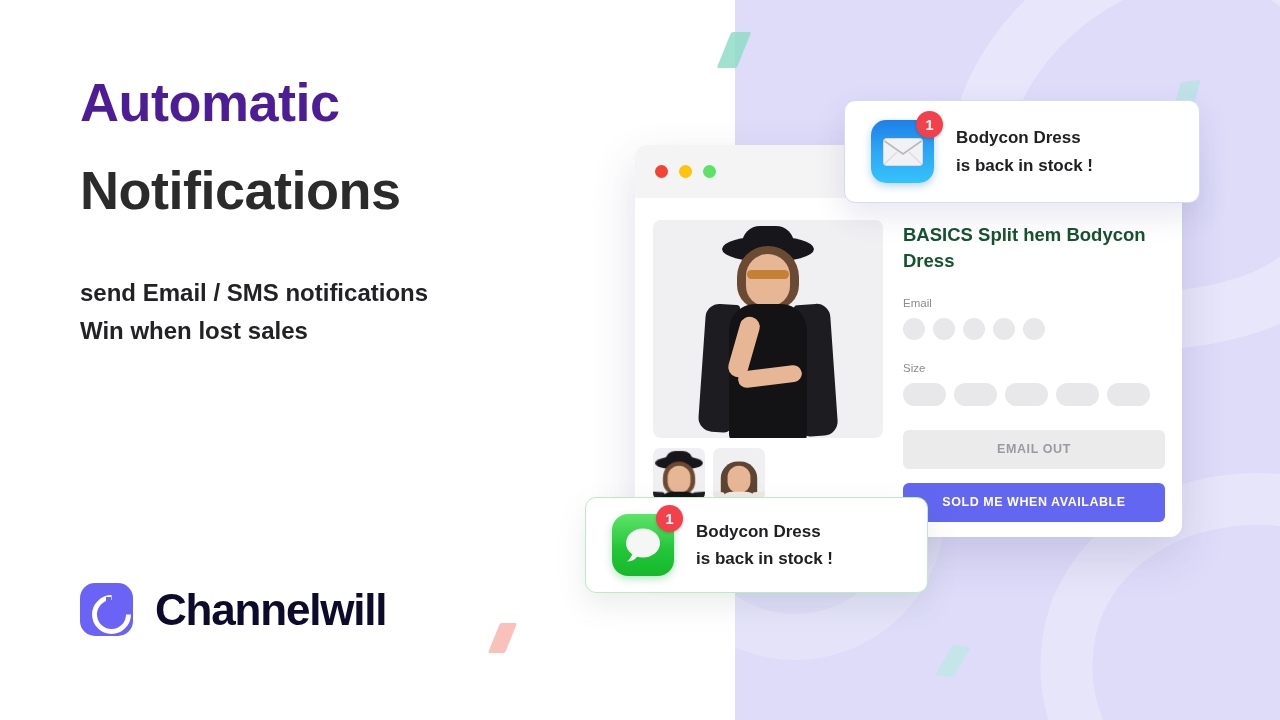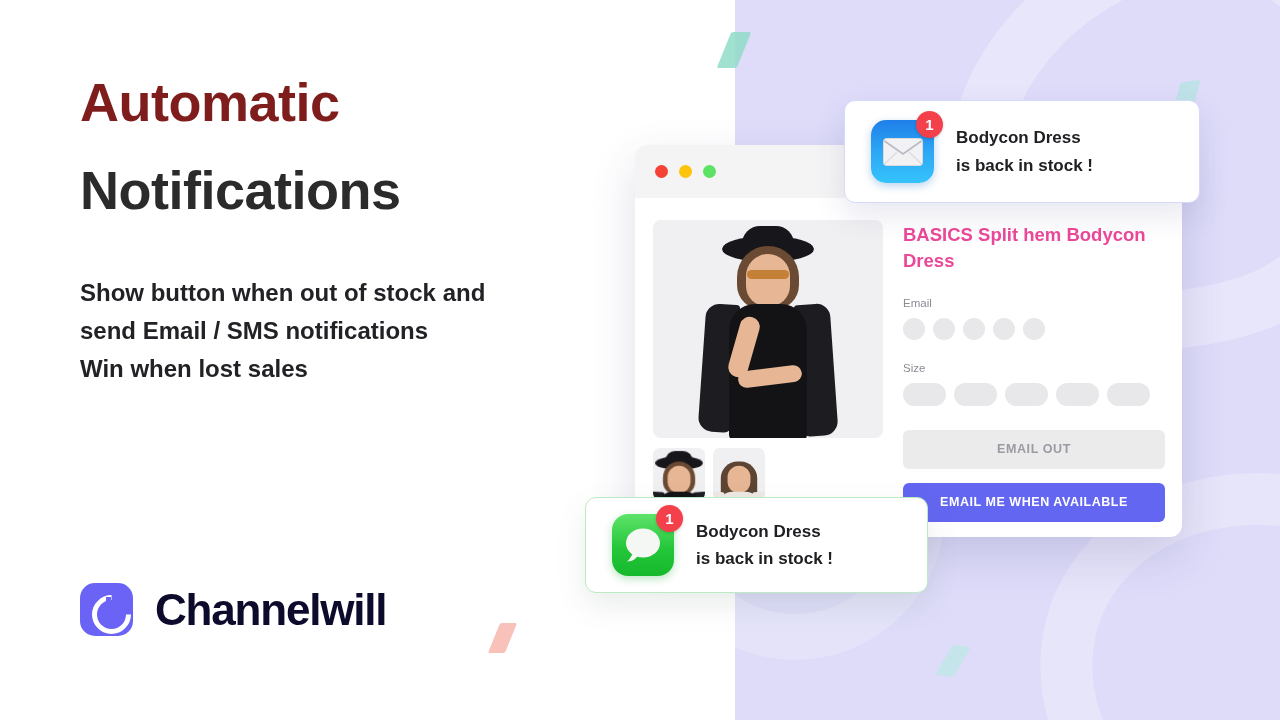--- a/index.html
+++ b/index.html
@@ -52,21 +52,21 @@
   .para-teal-right i { background:#b7e4e4; opacity:.8; }
   .para-pink       { left:494px; top:623px; width:17px; height:30px; }
   .para-pink i     { background:#f7b6ae; opacity:.85; }
   .para-teal-bot   { left:944px; top:645px; width:18px; height:32px; transform:rotate(8deg); }
   .para-teal-bot i { background:#bfe6e6; opacity:.85; }
 
   
   .headline {
     position:absolute; left:80px; top:72px;
     font-size:54px; font-weight:700; letter-spacing:-0.5px;
-    color:#7f1d1d; line-height:1.12;
+    color:#4c1d95; line-height:1.12;
   }
   .headline2 {
     position:absolute; left:80px; top:160px;
     font-size:54px; font-weight:700; letter-spacing:-0.5px;
     color:#2b2b2b; line-height:1.12;
   }
   .subcopy {
     position:absolute; left:80px; top:274px; width:500px;
     font-size:24px; font-weight:700; color:#222226;
     line-height:1.58;
@@ -174,21 +174,21 @@
   .thumb-2 .m-body, .thumb-2 .m-jacket-l, .thumb-2 .m-jacket-r { background:#efe9e6; }
   .thumb-2 .m-scarf {
     position:absolute; left:50%; top:96px; width:34px; height:56px;
     margin-left:-17px; background:#d8312c; border-radius:8px;
   }
   .thumb-2 .m-hair { background:#5d4433; width:70px; margin-left:-35px; height:86px; }
 
   
   .info { flex:1; padding-top:2px; }
   .prod-title {
-    font-size:18.5px; font-weight:700; color:#ec4899; line-height:1.42;
+    font-size:18.5px; font-weight:700; color:#14532d; line-height:1.42;
     max-width:255px;
   }
   .opt-label {
     font-size:11.5px; color:#8a8a93; margin-top:22px; margin-bottom:9px;
     font-weight:400;
   }
   .swatch-row { display:flex; gap:8px; }
   .sw-circle { width:22px; height:22px; border-radius:50%; background:#e8e8ea; }
   .sw-pill { width:43px; height:23px; border-radius:12px; background:#e8e8ea; }
 
@@ -261,21 +261,20 @@
       <i></i>
     </div>
   <div class="para para-teal-bot">
       <i></i>
     </div>
 
   <div class="headline">Automatic</div>
   <div class="headline2">Notifications</div>
 
   <div class="subcopy">
-    <p>Show button when out of stock and</p>
     <p>send Email / SMS notifications</p>
     <p>Win when lost sales</p>
   </div>
 
   <div class="logo">
     <div class="logo-mark"></div>
     <div class="logo-text">Channelwill</div>
   </div>
 
   <div class="window">
@@ -342,21 +341,21 @@
         <div class="opt-label">Size</div>
         <div class="swatch-row">
           <span class="sw-pill"></span>
           <span class="sw-pill"></span>
           <span class="sw-pill"></span>
           <span class="sw-pill"></span>
           <span class="sw-pill"></span>
         </div>
 
         <div class="btn btn-soldout">EMAIL OUT</div>
-        <div class="btn btn-email">EMAIL ME WHEN AVAILABLE</div>
+        <div class="btn btn-email">SOLD ME WHEN AVAILABLE</div>
       </div>
 
     </div>
   </div>
 
   <div class="notif notif-email">
     <div class="app-icon">
       <div class="icon-mail">
         <svg width="40" height="28" viewBox="0 0 40 28">
           <rect x="0.5" y="0.5" width="39" height="27" rx="3" fill="#f2f2f4" stroke="#d9d9de"></rect>

